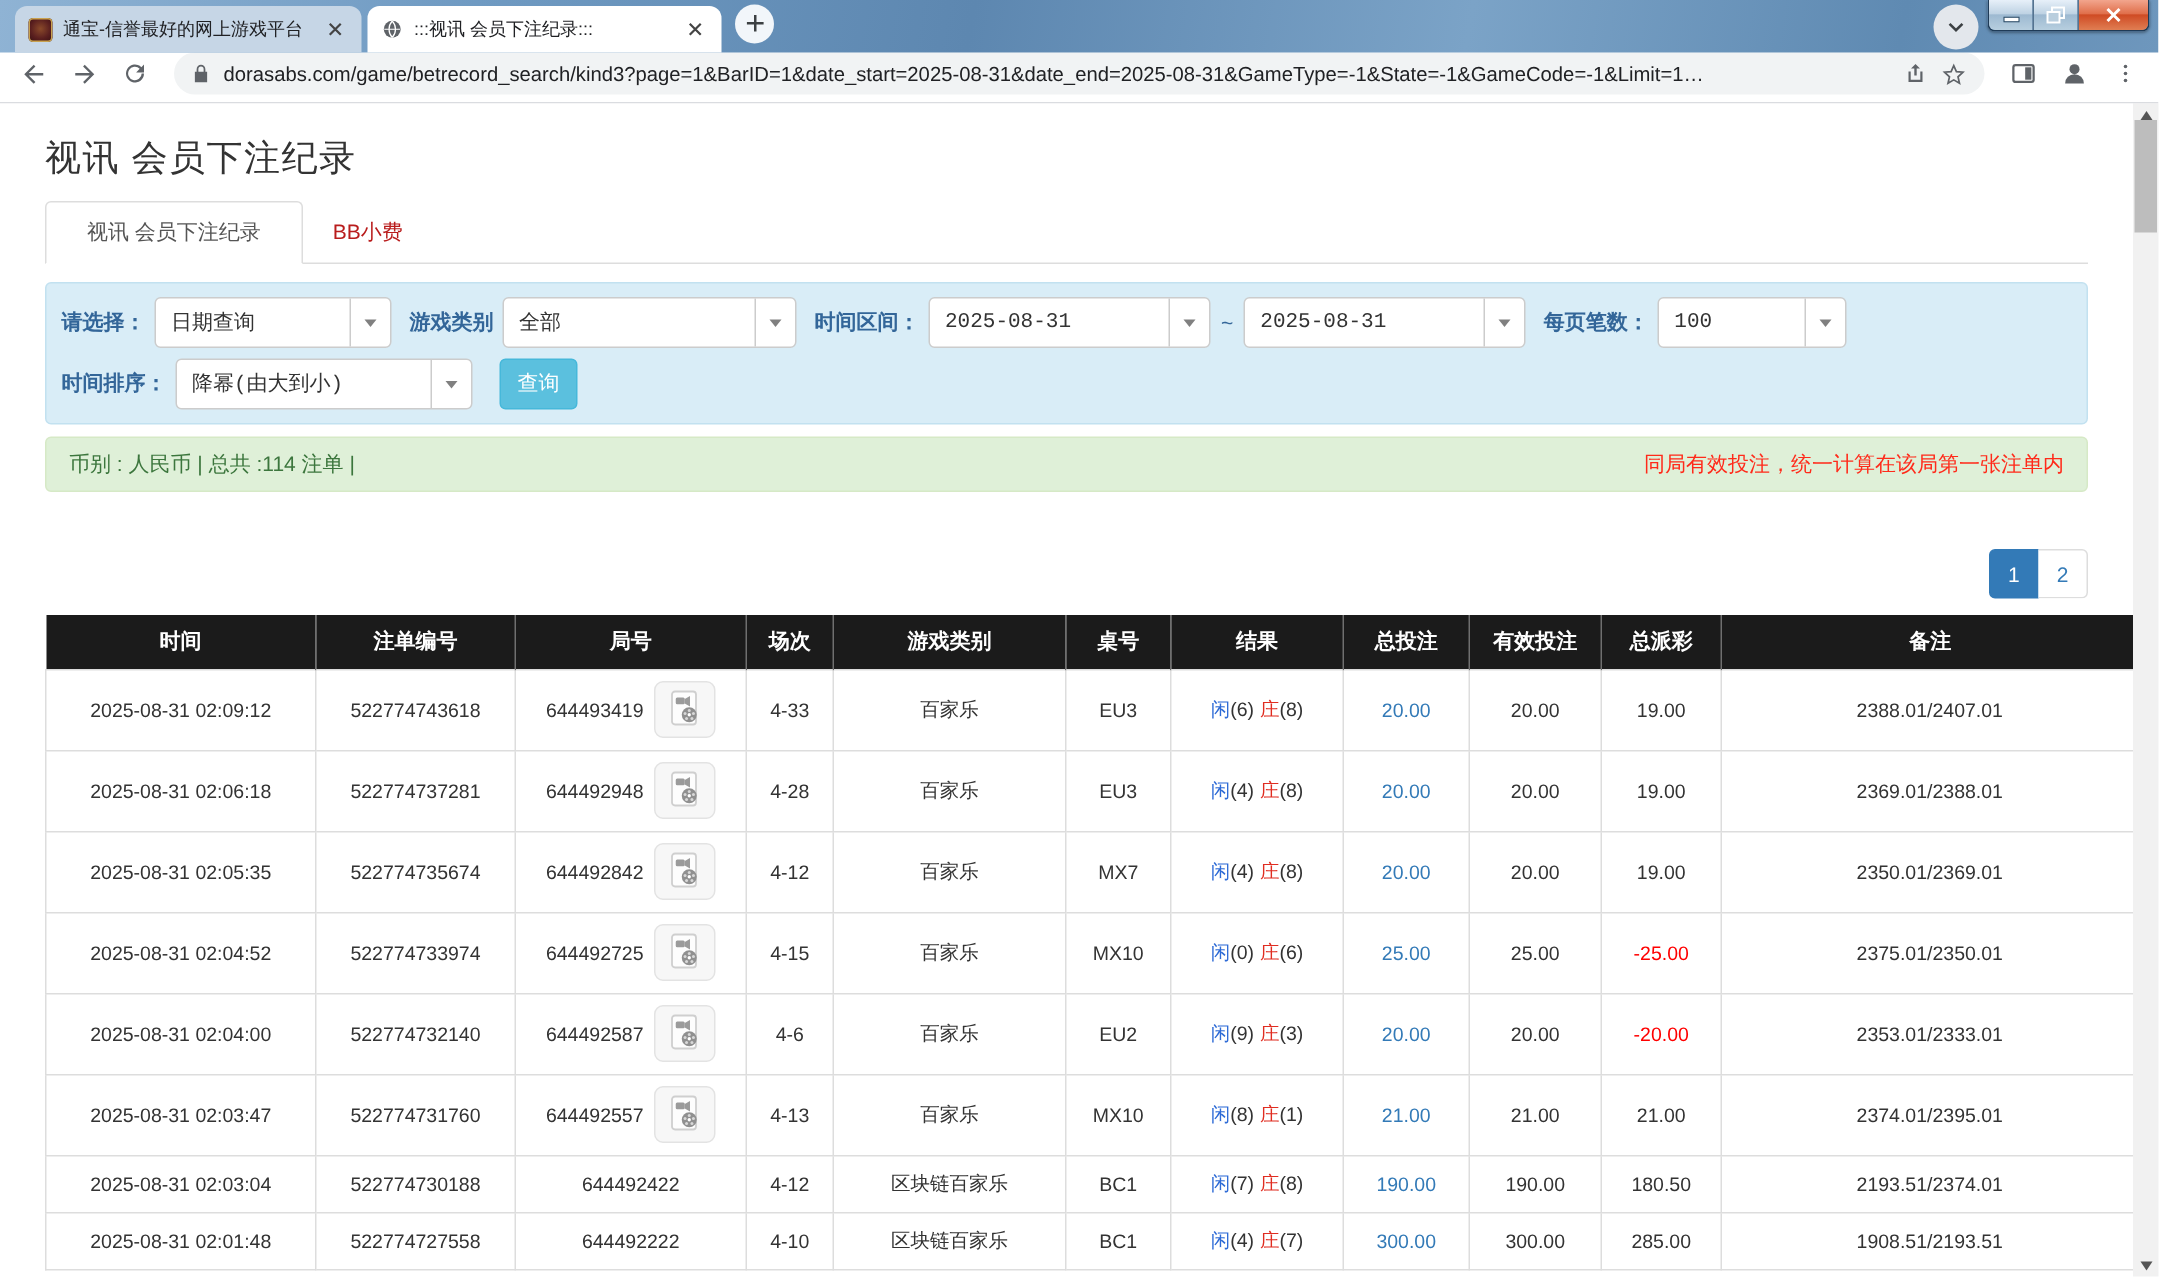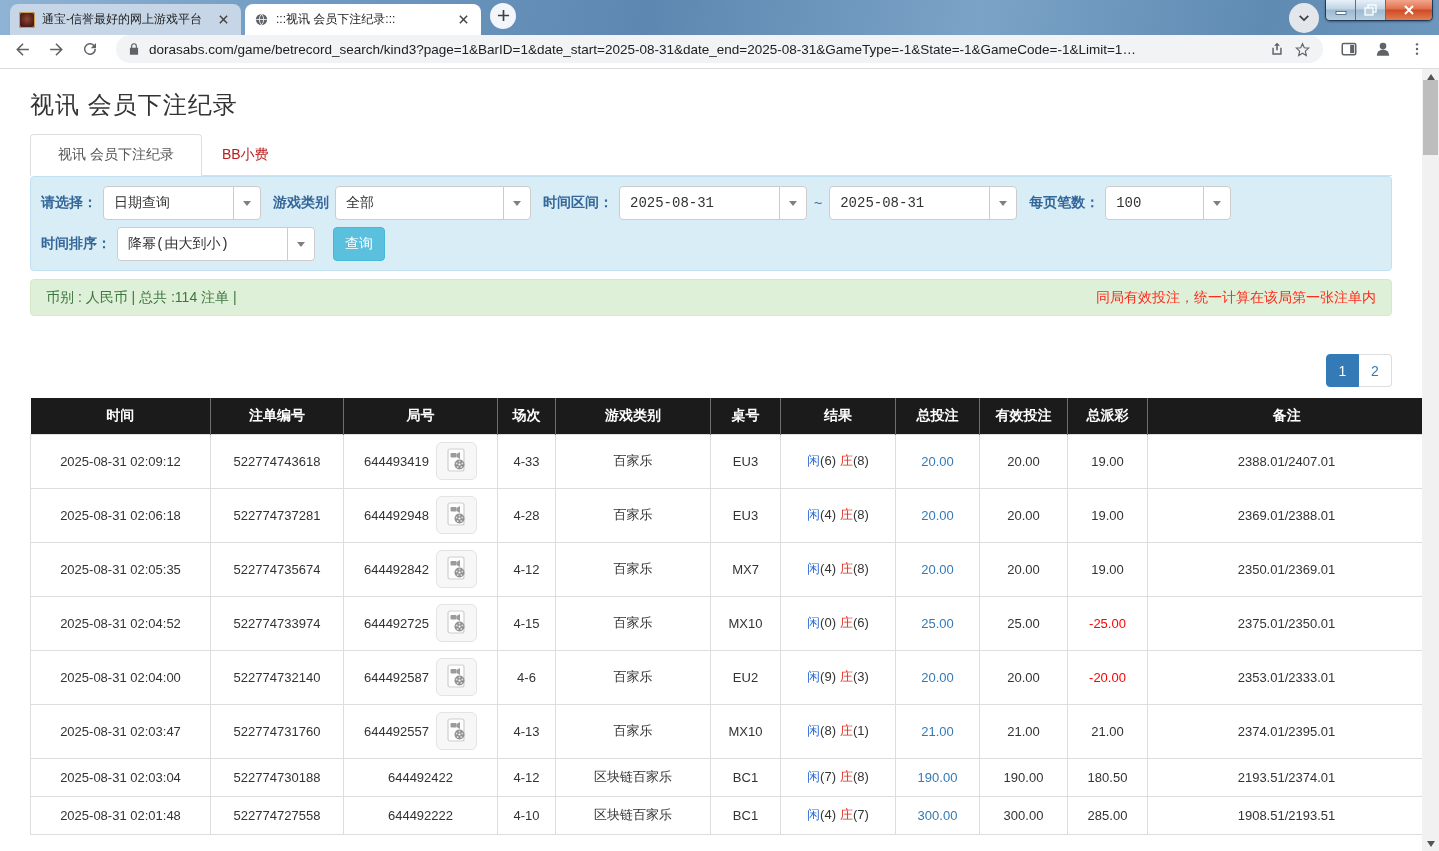--- a/index.html
+++ b/index.html
@@ -40,21 +40,21 @@
   
   .content { position:absolute; top:69px; left:0; width:1422px; height:782px; background:#fff;
     overflow:hidden; padding:0 30px; }
   h1 { margin-top:20px; font-size:24px; font-weight:500; color:#333; letter-spacing:1px; }
   .nav-tabs { margin-top:13px; border-bottom:1px solid #ddd; display:flex; align-items:flex-end; height:42px; }
   .nav-tab { font-size:14px; padding:11px 20px; cursor:default; }
   .nav-tab.active { border:1px solid #ddd; border-bottom:1px solid #fff; margin-bottom:-1px;
     border-radius:4px 4px 0 0; color:#555; background:#fff; padding:11px 27px; }
   .nav-tab.link { color:#b91c1c; }
 
-  .filter-panel { background:#d9edf7; border:1px solid #c2e1f0; border-radius:4px; padding:9px 10px; }
+  .filter-panel { margin-top:12px; background:#d9edf7; border:1px solid #c2e1f0; border-radius:4px; padding:9px 10px; }
   .filter-row { display:flex; align-items:center; }
   .filter-row + .filter-row { margin-top:7px; }
   .f-label { font-size:14px; font-weight:bold; color:#336699; margin:0 6px 0 12px; white-space:nowrap; }
   .combo { display:inline-flex; align-items:stretch; background:#fff; border:1px solid #ccc; border-radius:4px; height:34px; }
   .combo-value { display:flex; align-items:center; padding:0 10px; font-size:14px; color:#333; flex:1; white-space:nowrap;font-family:Liberation Mono, monospace; }
   .combo-caret { width:27px; border-left:1px solid #ccc; display:flex; align-items:center; justify-content:center; }
   .caret-down { width:0; height:0; border-left:4px solid transparent; border-right:4px solid transparent; border-top:5px solid #808080; }
   .w-query{width:158px} .w-game{width:196px} .w-date{width:188px} .w-size{width:126px} .w-sort{width:198px}
   .tilde { font-size:14px; color:#336699; margin:0 7px; }
   .search-btn { margin-left:18px; width:52px; height:34px; background:#5bc0de; border:1px solid #46b8da;

